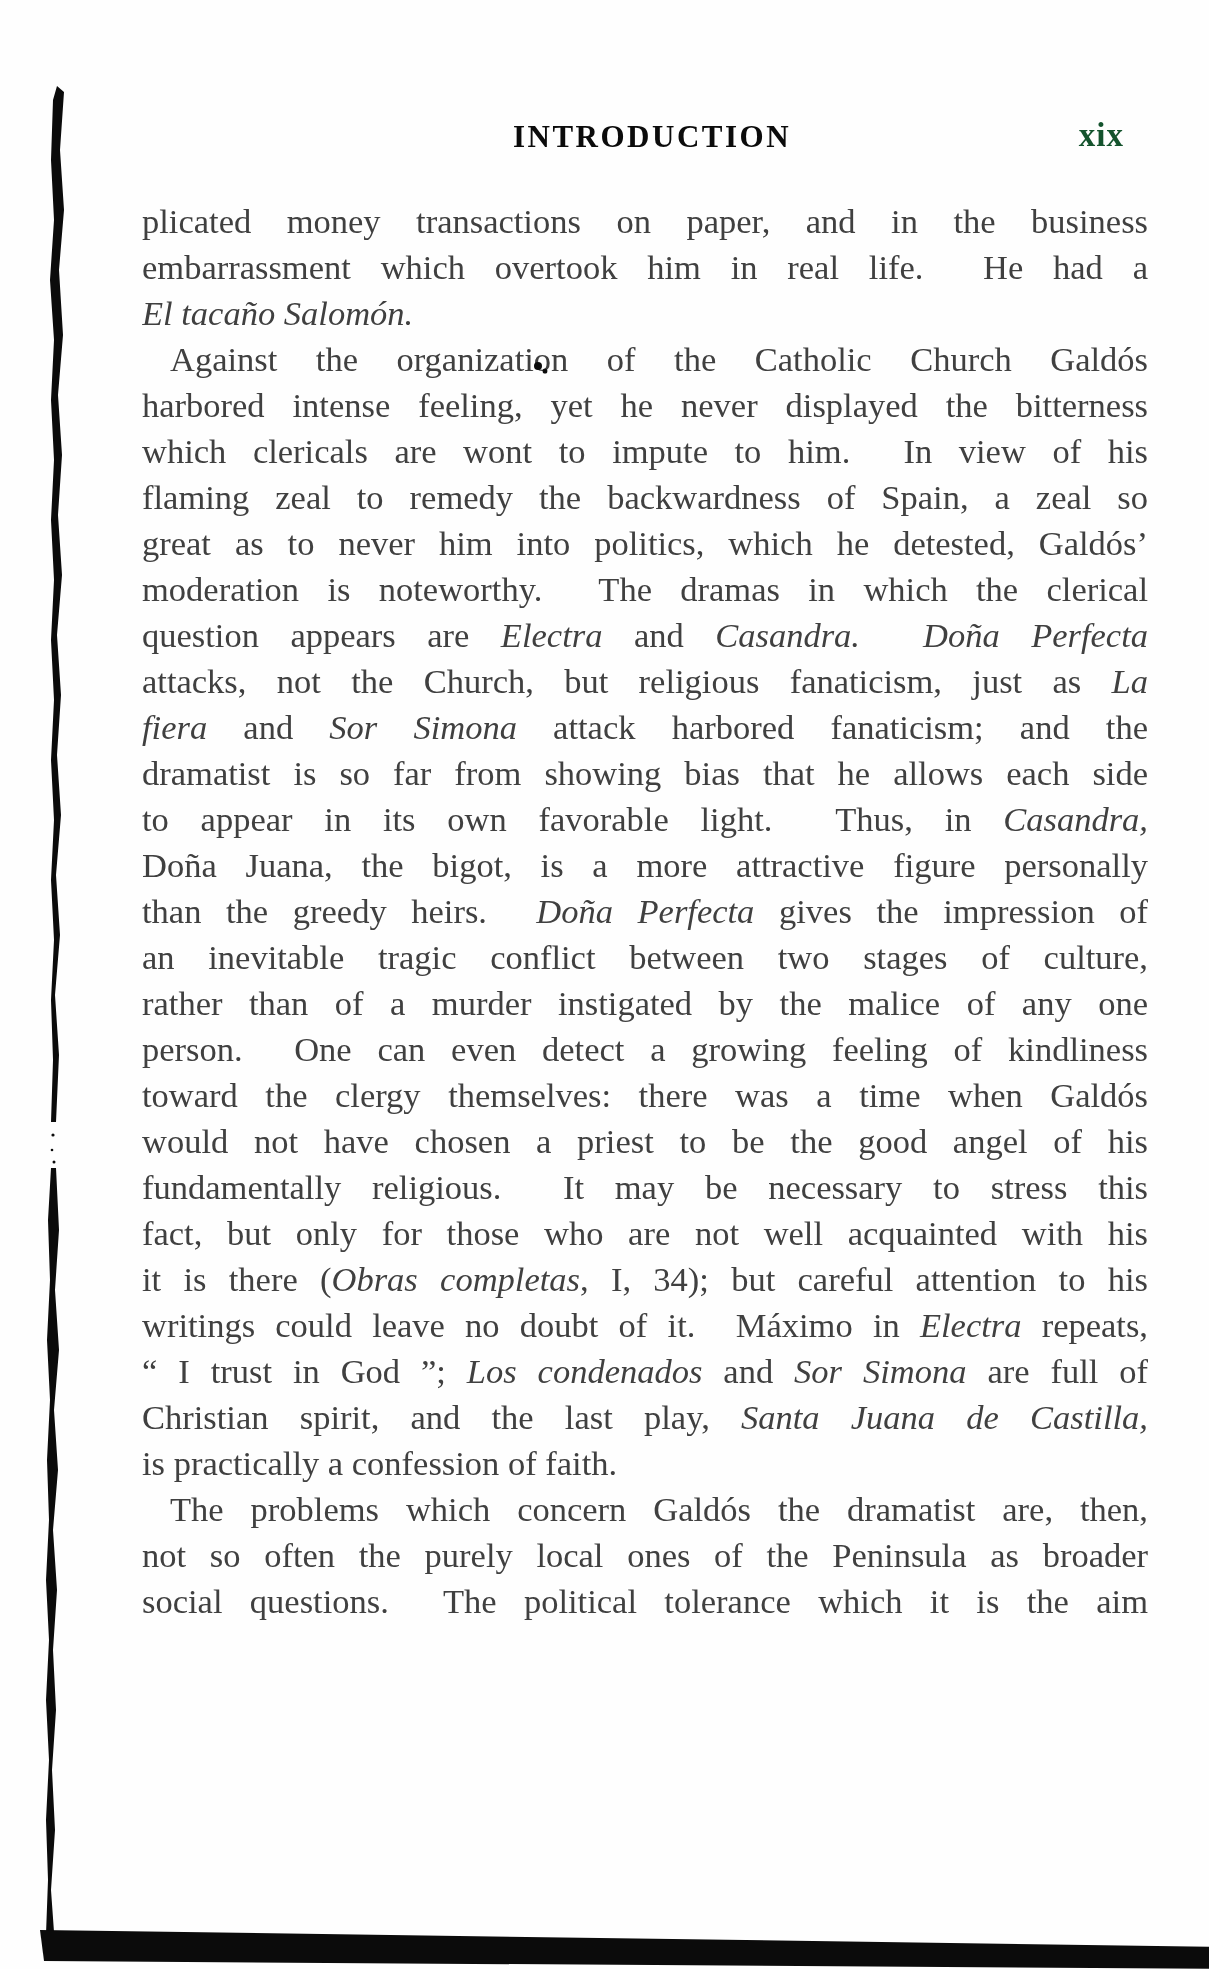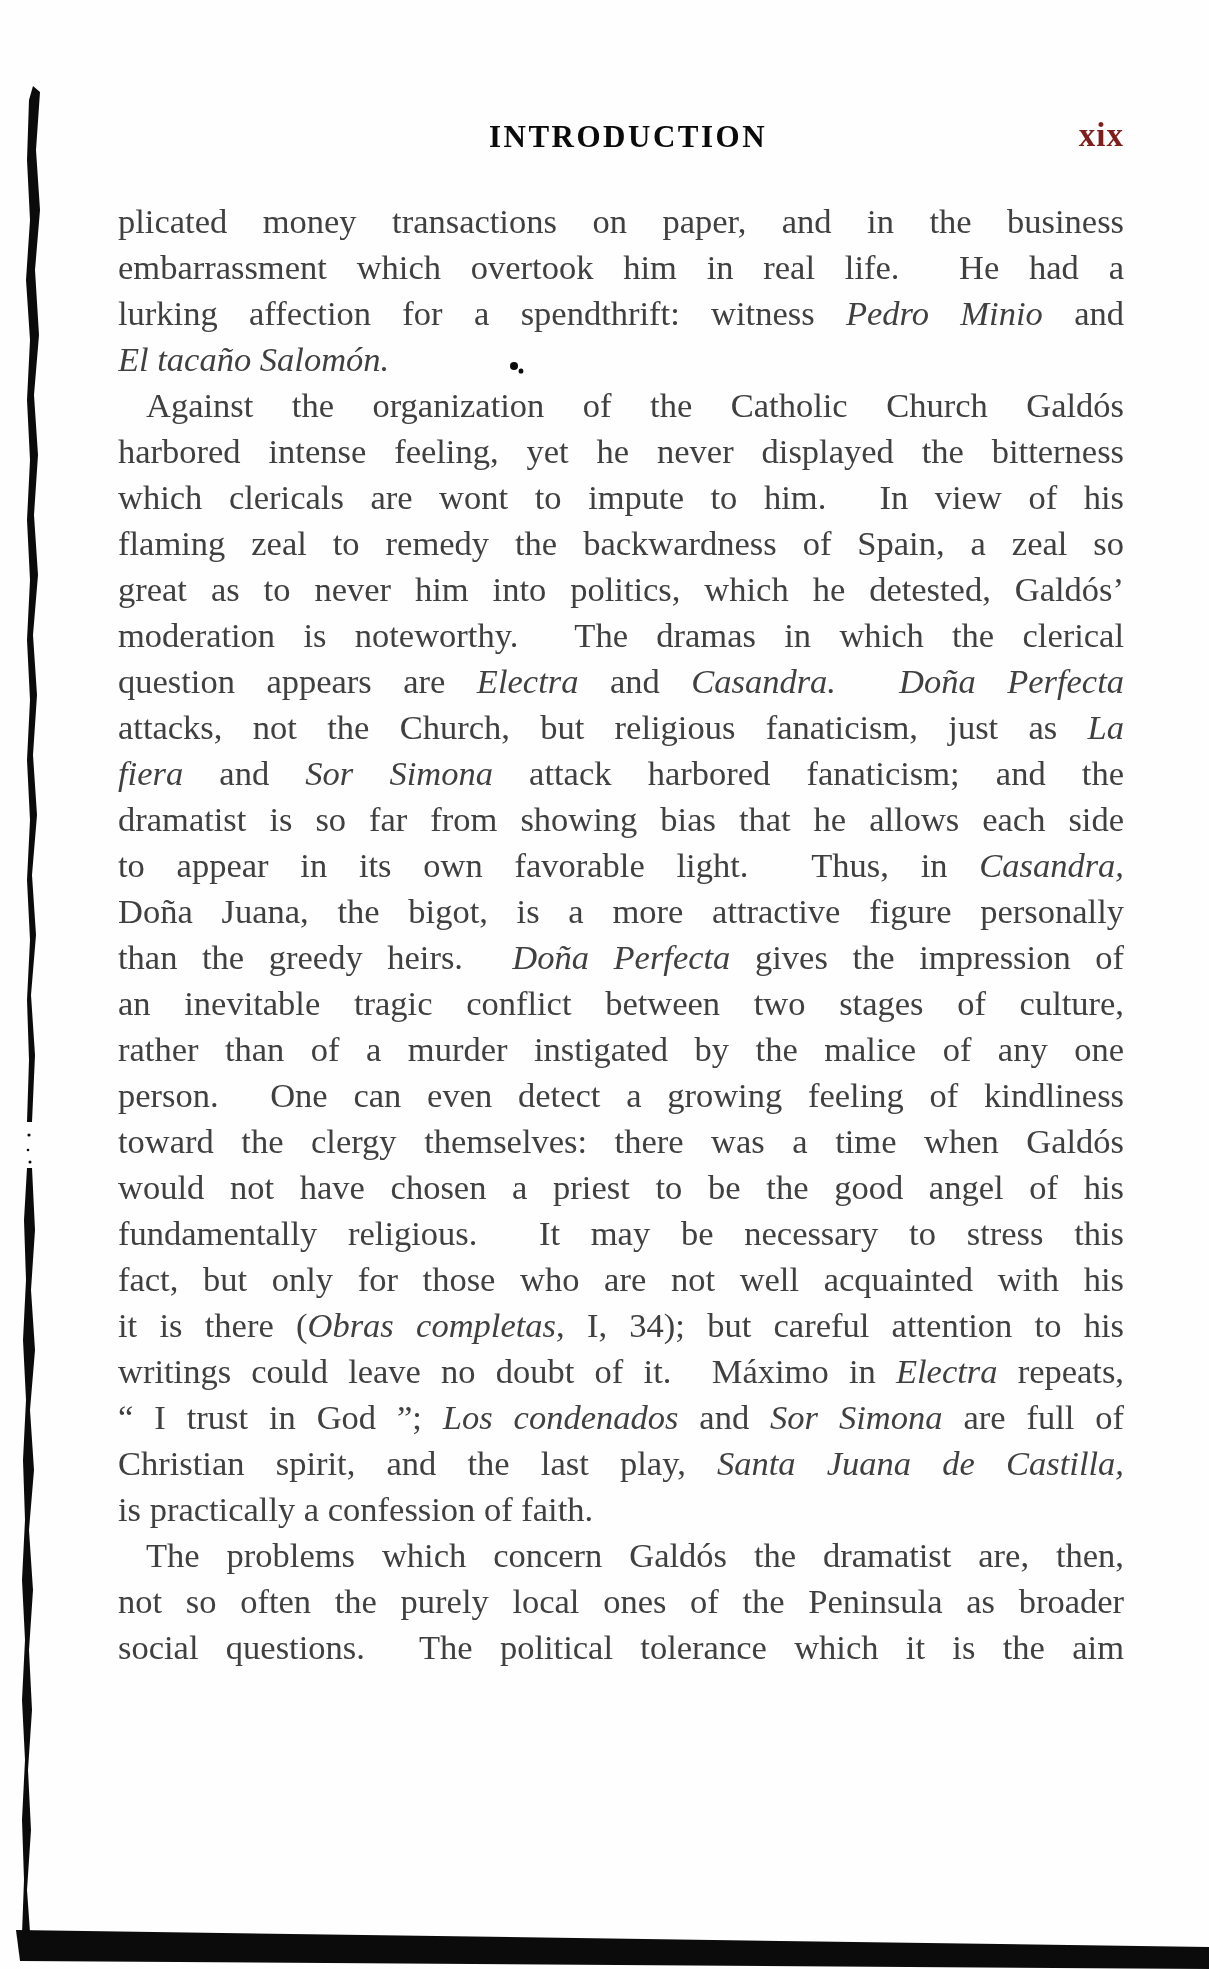--- a/index.html
+++ b/index.html
@@ -1,29 +1,29 @@
 <!DOCTYPE html>
 <html><head>
 <meta charset="utf-8">
 <style>
   html,body{margin:0;padding:0}
   body{
     width:1209px;height:1969px;position:relative;overflow:hidden;
     background:#fefefe;
     font-family:"Liberation Serif", serif;
   }
-  .scan-page{position:absolute;inset:0;background:#fefefe;color:#0b0b0b;}
+  .scan-page{position:absolute;inset:0;background:#fefefe;color:#0b0b0b;margin-left:24px;}
   .header-title{
     position:absolute;left:118px;top:119px;width:1006px;
     text-align:center;font-size:31px;font-weight:bold;letter-spacing:2.5px;
     text-indent:14px;white-space:nowrap;color:#0b0b0b;
   }
   .page-number{
     position:absolute;top:117px;right:85px;
-    font-size:33px;font-weight:bold;letter-spacing:1px;color:#7f1d1d;
+    font-size:33px;font-weight:bold;letter-spacing:1px;color:#14532d;
   }
   .text-block{position:absolute;left:118px;top:198px;width:1006px;}
   .line{
     height:46px;line-height:46px;font-size:34.5px;color:#404040;
     text-align:justify;overflow:hidden;
   }
   
   .line::after{content:"";display:inline-block;width:100%;height:0;}
   .line.para-end{text-align:left;}
   .line.para-end::after{content:none;}
@@ -36,21 +36,20 @@
 
 <div class="scan-page">
 
   <div class="header-title">INTRODUCTION</div>
 
   <div class="page-number">xix</div>
 
   <div class="text-block">
       <div class="line"><span>plicated money transactions on paper, and in the business</span></div>
       <div class="line"><span>embarrassment which overtook him in real life.&nbsp; He had a</span></div>
-      <div class="line"><span>lurking affection for a spendthrift: witness </span><i>Pedro Minio</i><span> and</span></div>
       <div class="line para-end"><i>El tacaño Salomón.</i></div>
       <div class="line indent"><span>Against the organization of the Catholic Church Galdós</span></div>
       <div class="line"><span>harbored intense feeling, yet he never displayed the bitterness</span></div>
       <div class="line"><span>which clericals are wont to impute to him.&nbsp; In view of his</span></div>
       <div class="line"><span>flaming zeal to remedy the backwardness of Spain, a zeal so</span></div>
       <div class="line"><span>great as to never him into politics, which he detested, Galdós’</span></div>
       <div class="line"><span>moderation is noteworthy.&nbsp; The dramas in which the clerical</span></div>
       <div class="line"><span>question appears are </span><i>Electra</i><span> and </span><i>Casandra.</i><span>&nbsp; </span><i>Doña Perfecta</i></div>
       <div class="line"><span>attacks, not the Church, but religious fanaticism, just as </span><i>La</i></div>
       <div class="line"><i>fiera</i><span> and </span><i>Sor Simona</i><span> attack harbored fanaticism; and the</span></div>

